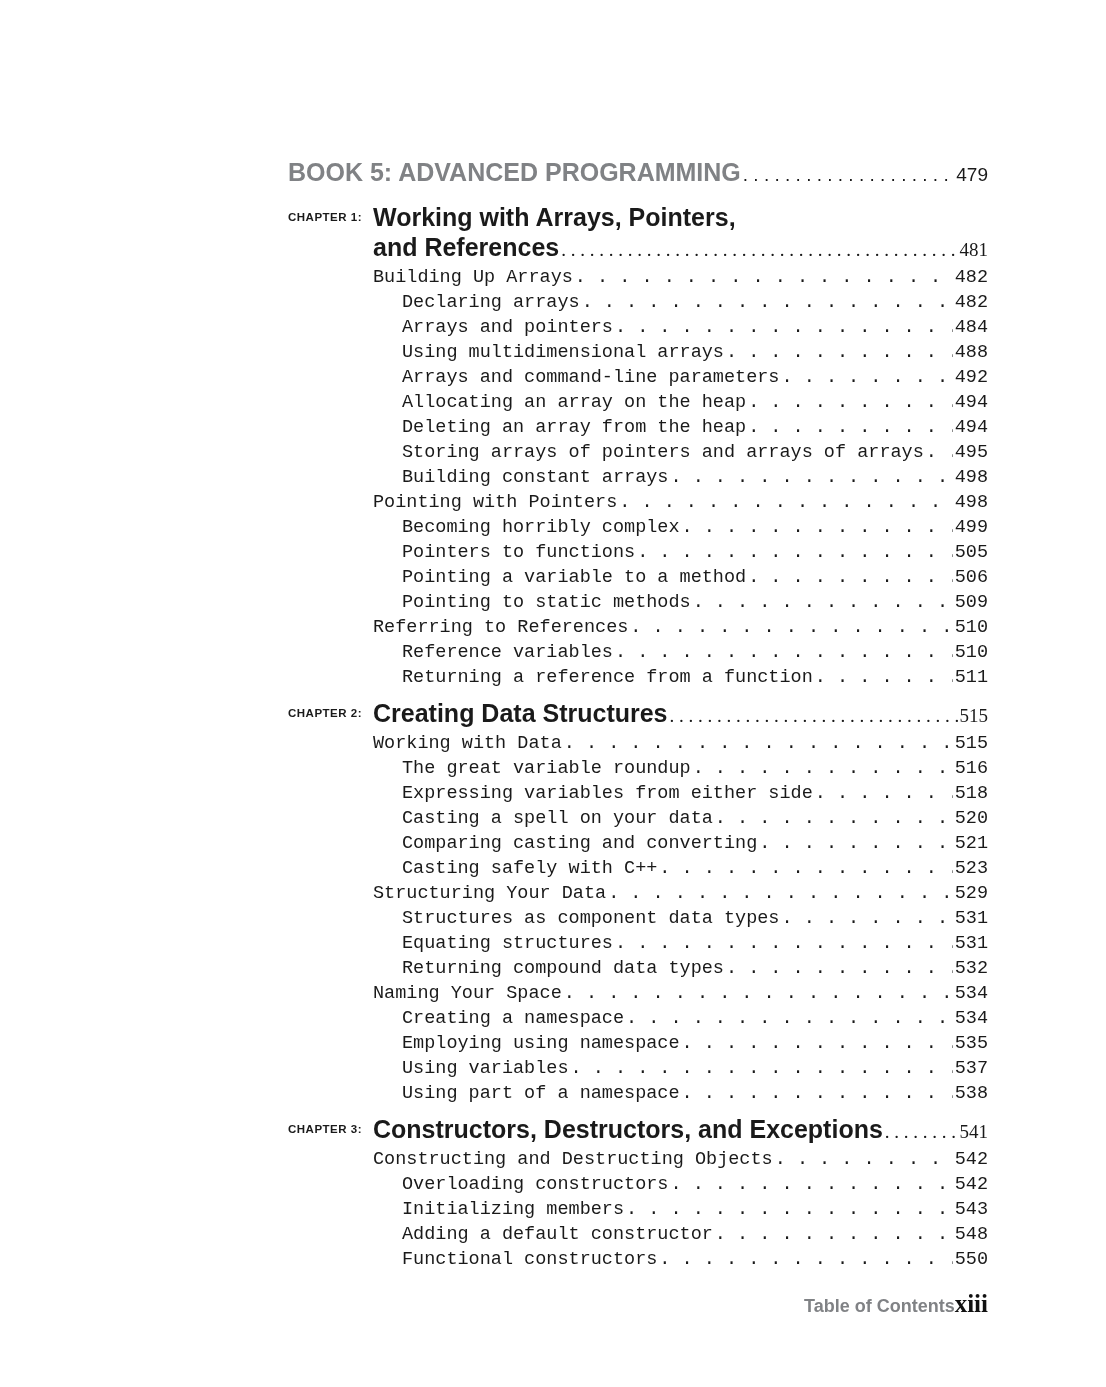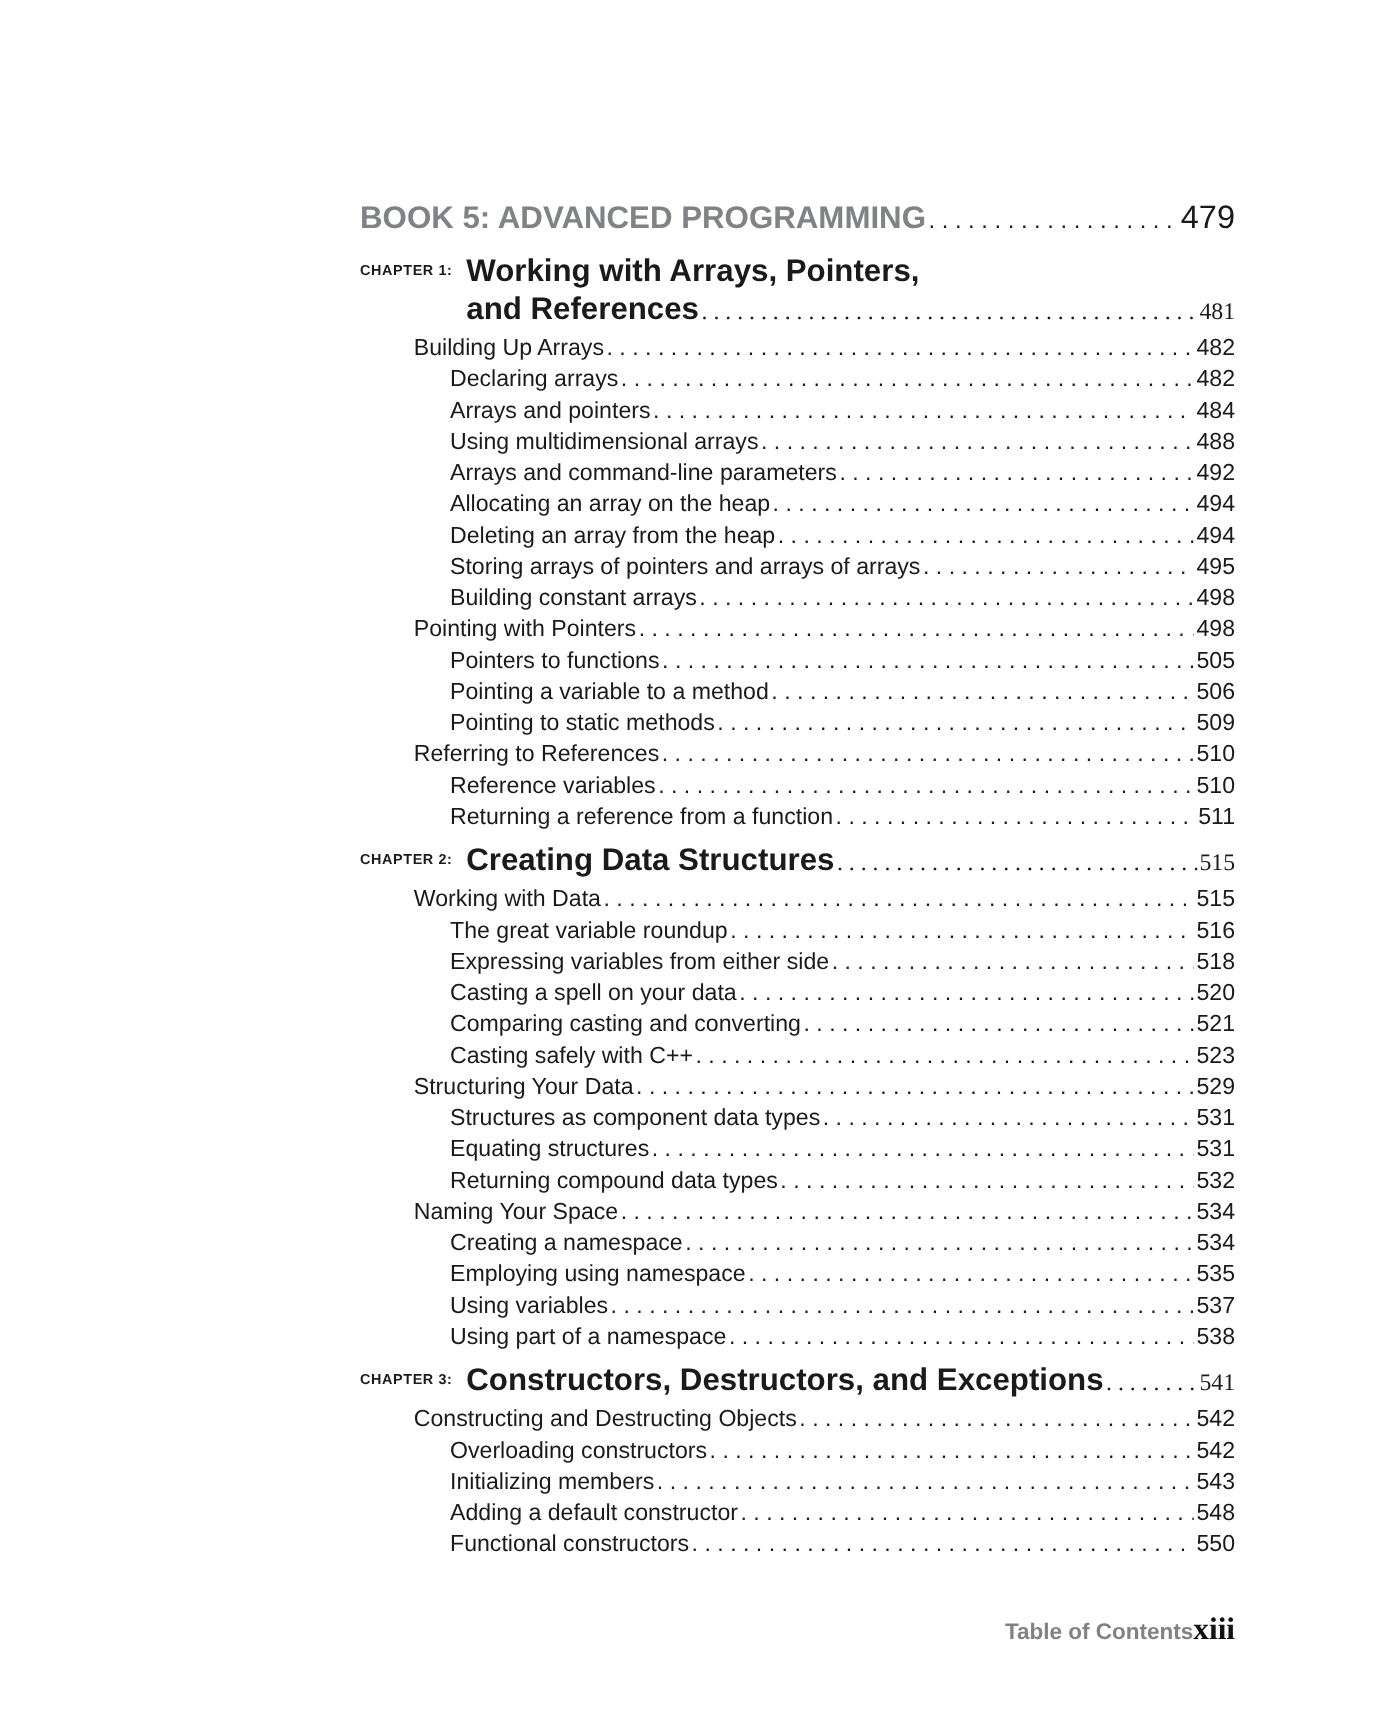--- a/index.html
+++ b/index.html
@@ -5,29 +5,29 @@
   html, body { margin: 0; padding: 0; background: #ffffff; }
   body { width: 1106px; height: 1387px; position: relative; overflow: hidden;
          font-family: "Liberation Sans", "DejaVu Sans", sans-serif; color: #1a1a1a; }
   .page { position: absolute; left: 288px; top: 118px; width: 700px; }
   .row { display: flex; align-items: baseline; white-space: nowrap; }
   .leader { flex: 1; overflow: hidden; margin: 0 2px; letter-spacing: 0; color: #1a1a1a; }
   .leader::after { content: ". . . . . . . . . . . . . . . . . . . . . . . . . . . . . . . . . . . . . . . . . . . . . . . . . . . . . . . . . . . . . . . . . . . . . . . . . . . . . . . . . . . . . . . . . . . . . . . . . . . . . . . . . . . . . . . . . . . ."; }
   .pg { text-align: right; }
 
   .book { font-weight: bold; font-size: 25px; color: #808285; height: 34px; margin-top: 40px; }
-  .book .pg { font-size: 26px; color: #1a1a1a; font-weight: normal; }
+  .book .pg { font-size: 19px; color: #1a1a1a; font-weight: normal; }
   .book .leader { font-size: 19px; font-weight: normal; }
 
   .chapter { position: relative; margin-top: 10px; }
   .chap-label { position: absolute; left: 0; font-size: 11.5px; font-weight: bold; letter-spacing: 0.5px; text-align: center; }
   .chap-title { margin-left: 85px; font-weight: bold; font-size: 25px; line-height: 30px; }
   .chap-title .pg, .chap-title .leader { font-size: 19px; font-weight: normal; font-family: Liberation Serif, serif; }
 
-  .entries { margin-left: 43px; }
+  .entries { margin-left: 85px; font-family: Liberation Mono, monospace; }
   .entry { font-size: 18.5px; height: 25px; line-height: 25px; }
   .entry.l1 { padding-left: 0; }
   .entry.l2 { padding-left: 29px; }
 
   .footer { position: absolute; top: 1290px; left: 600px; width: 388px; display: flex; justify-content: flex-end; align-items: baseline; }
   .footer-label { font-weight: bold; font-size: 18px; color: #808285; }
   .footer-page { font-family: "Liberation Serif", "DejaVu Serif", serif; font-weight: bold; font-size: 25px; color: #111; }
 </style>
 </head>
 <body>
@@ -94,20 +94,25 @@
           <span>Building constant arrays</span>
           <span class="leader"></span>
           <span class="pg">498</span>
         </div>
         <div class="row entry l1">
           <span>Pointing with Pointers</span>
           <span class="leader"></span>
           <span class="pg">498</span>
         </div>
         <div class="row entry l2">
+          <span>Becoming horribly complex</span>
+          <span class="leader"></span>
+          <span class="pg">499</span>
+        </div>
+        <div class="row entry l2">
           <span>Pointers to functions</span>
           <span class="leader"></span>
           <span class="pg">505</span>
         </div>
         <div class="row entry l2">
           <span>Pointing a variable to a method</span>
           <span class="leader"></span>
           <span class="pg">506</span>
         </div>
         <div class="row entry l2">

